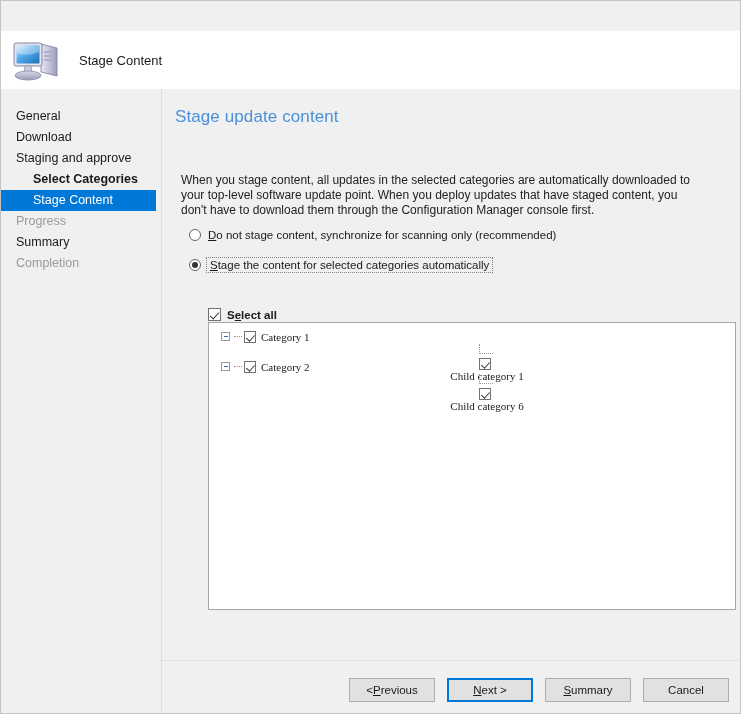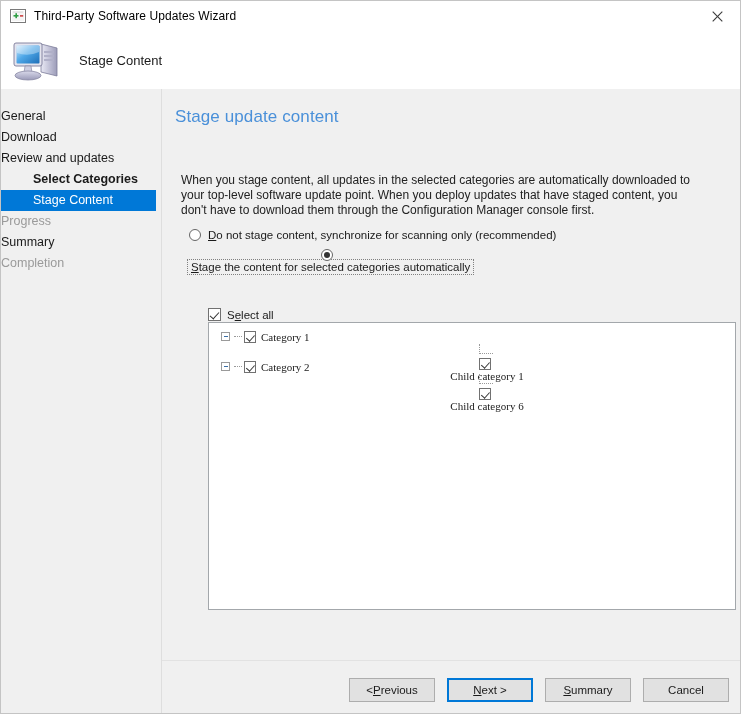--- a/index.html
+++ b/index.html
@@ -101,20 +101,21 @@
     left: 160px; top: 0;
     width: 1px;
     bottom: 0;
     background: #dedede;
   }
   .nav-item {
     height: 21px;
     line-height: 21px;
     font-size: 12.5px;
     color: #1a1a1a;
+    padding-left: 15px;
     white-space: nowrap;
     cursor: default;
   }
   .nav-item.sub { padding-left: 32px; font-weight: bold; }
   .nav-item.dim { color: #9a9a9a; }
   .nav-item.active {
     background: #0078d7;
     color: #ffffff;
     margin-right: 5px;
     padding-left: 32px;
@@ -147,21 +148,21 @@
 
   
   .radio-row {
     position: absolute;
     left: 27px;
     display: flex;
     align-items: center;
     cursor: default;
   }
   #radio-row-1 { top: 140px; align-items: flex-end; }
-  #radio-row-2 { top: 160px; flex-direction: column; }
+  #radio-row-2 { top: 170px; }
   .radio-mark {
     width: 12px; height: 12px;
     border: 1px solid #666666;
     border-radius: 50%;
     box-sizing: border-box;
     background: #ffffff;
     margin-right: 7px;
     flex: 0 0 auto;
     position: relative;
   }
@@ -206,20 +207,21 @@
   }
 
   
   #select-all-row {
     position: absolute;
     left: 46px;
     top: 219px;
     display: flex;
     align-items: center;
     cursor: default;
+    font-weight: bold;
   }
   .cbox {
     width: 13px; height: 13px;
     border: 1px solid #717171;
     box-sizing: border-box;
     background: #ffffff;
     margin-right: 6px;
     flex: 0 0 auto;
     position: relative;
   }
@@ -354,39 +356,20 @@
   }
   .btn.default {
     border: 2px solid #0078d7;
   }
 </style>
 </head>
 <body>
 
 <div id="window">
 
-  <div id="titlebar">
-    <span id="title-icon">
-      <svg width="16" height="14" viewBox="0 0 16 14">
-        <rect x="0.5" y="0.5" width="15" height="13" fill="#ffffff" stroke="#7a7a7a"></rect>
-        <rect x="2" y="2" width="12" height="10" fill="#f4f4f4"></rect>
-        <rect x="3.5" y="6" width="5" height="1.6" fill="#2f9e44"></rect>
-        <rect x="5.4" y="4.2" width="1.6" height="5" fill="#2f9e44"></rect>
-        <rect x="10" y="6.2" width="3.2" height="1.4" fill="#c92a2a"></rect>
-        <rect x="3" y="2.6" width="10" height="1" fill="#d8d8d8"></rect>
-      </svg>
-    </span>
-    <span id="title-text">Third-Party Software Updates Wizard</span>
-    <div id="close-button">
-      <svg width="11" height="11" viewBox="0 0 11 11">
-        <line x1="0.7" y1="0.7" x2="10.3" y2="10.3" stroke="#3a3a3a" stroke-width="1.1"></line>
-        <line x1="10.3" y1="0.7" x2="0.7" y2="10.3" stroke="#3a3a3a" stroke-width="1.1"></line>
-      </svg>
-    </div>
-  </div>
 
   <div id="header">
     <span id="header-icon">
       <svg width="52" height="48" viewBox="0 0 52 48">
         <defs>
           <linearGradient id="scr" x1="0" y1="0" x2="1" y2="1">
             <stop offset="0" stop-color="#cfe9fb"></stop>
             <stop offset="0.45" stop-color="#4fa8e8"></stop>
             <stop offset="1" stop-color="#1e6fb8"></stop>
           </linearGradient>
@@ -415,21 +398,21 @@
       </svg>
     </span>
     <span id="header-title">Stage Content</span>
   </div>
 
   <div id="body">
 
     <div id="sidebar">
       <div class="nav-item">General</div>
       <div class="nav-item">Download</div>
-      <div class="nav-item">Review and updates</div>
+      <div class="nav-item">Staging and approve</div>
       <div class="nav-item sub">Select Categories</div>
       <div class="nav-item active">Stage Content</div>
       <div class="nav-item dim">Progress</div>
       <div class="nav-item">Summary</div>
       <div class="nav-item dim">Completion</div>
     </div>
     <div id="divider-vert"></div>
 
     <div id="content">
 

